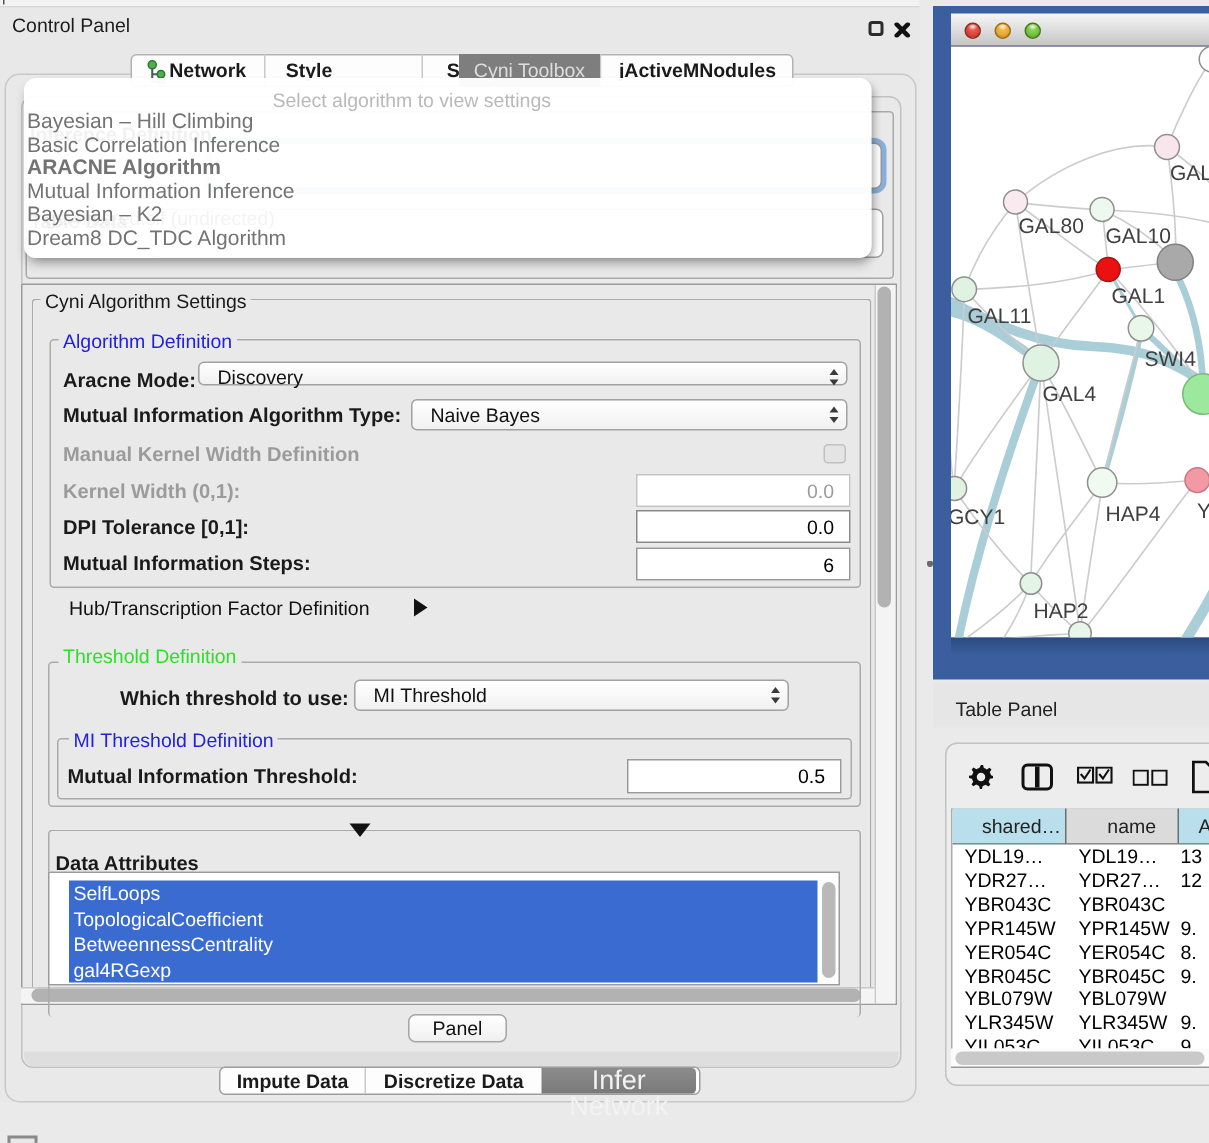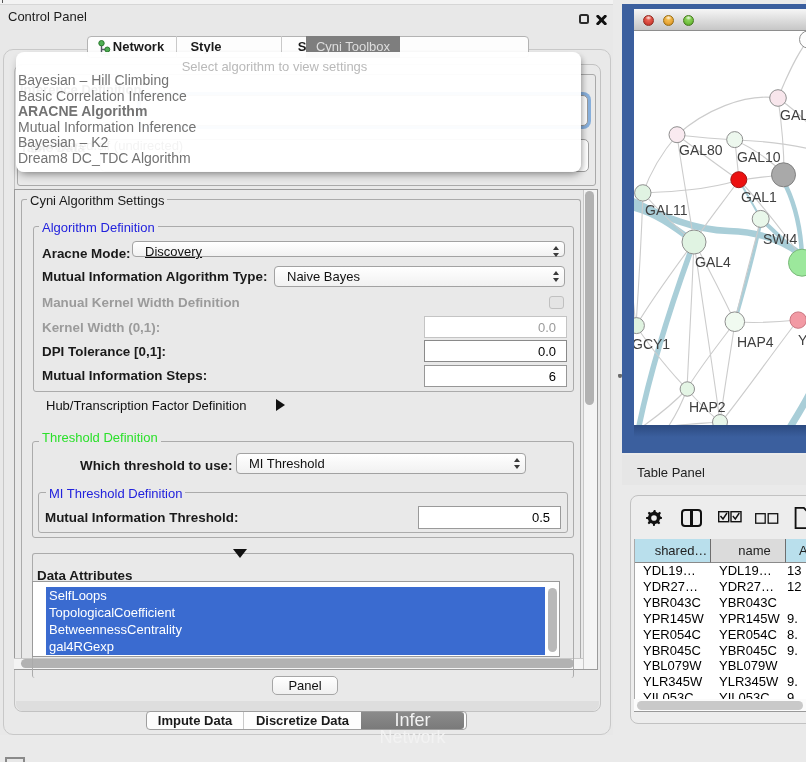--- a/index.html
+++ b/index.html
@@ -46,20 +46,21 @@
   <div class="abs" style="left:0;top:0;width:89px;height:22px;line-height:22px;text-align:center;padding-left:14px;">Network</div>
   <svg class="abs" style="left:11px;top:3px;" width="14" height="17" viewBox="0 0 14 17">
     <path d="M3.5 5 L3.5 15.5 M3.5 10.5 L8 10.5 M3.5 15.5 L8 15.5" fill="none" stroke="#565668" stroke-width="1.4"></path>
     <circle cx="3.5" cy="4.2" r="2.7" fill="#4fae54" stroke="#2a7a2e" stroke-width="1"></circle>
     <circle cx="9.3" cy="10.5" r="2.5" fill="#4fae54" stroke="#2a7a2e" stroke-width="1"></circle>
     <circle cx="9.3" cy="15.7" r="2.3" fill="#4fae54" stroke="#2a7a2e" stroke-width="1"></circle>
   </svg>
   <div class="abs" style="left:89px;top:0;width:59px;height:22px;line-height:22px;text-align:center;border-left:1px solid #c9c9c9;">Style</div>
   <div class="abs" style="left:148px;top:0;width:71px;height:22px;line-height:22px;text-align:center;border-left:1px solid #c9c9c9;margin-left:46px;">Select</div>
   <div class="abs" style="left:219px;top:0;width:94px;height:22px;line-height:22px;text-align:center;background:#7e7e7e;color:#dedede;font-weight:normal;">Cyni Toolbox</div>
+  <div class="abs" style="left:313px;top:0;width:129px;height:22px;line-height:22px;text-align:center;border-left:1px solid #c9c9c9;border-radius:0 4px 4px 0;">jActiveMNodules</div>
 </div>
 
 <div class="abs" style="left:3px;top:49px;width:608px;height:686px;background:#e9e9e9;border:1px solid #c8c8c8;border-radius:10px;"></div>
 
 <div class="abs" style="left:14px;top:64px;width:587px;height:648px;background:#e9e9e9;border:1px solid #c2c2c2;border-radius:8px;"></div>
 <div class="abs" style="left:16px;top:701px;width:583px;height:10px;background:#dedede;border-radius:0 0 7px 7px;"></div>
 
 <div class="abs" style="left:17px;top:74px;width:579px;height:112px;border:1px solid #a9a9a9;border-radius:3px;"></div>
 <div class="abs" style="left:140px;top:95px;width:448px;height:31px;background:#fff;border:1px solid #999;border-radius:5px;box-shadow:0 0 0 3px rgba(110,160,215,0.8);"></div>
 <div class="abs" style="left:100px;top:139px;width:489px;height:33px;background:#fff;border:1px solid #a0a0a0;border-radius:5px;"></div>
@@ -72,21 +73,21 @@
 <div class="abs" style="left:14px;top:658px;width:569px;height:11px;background:#f4f4f4;border-top:1px solid #c8c8c8;"></div>
 <div class="abs" style="left:21px;top:659px;width:553px;height:9px;background:#b2b2b2;border-radius:5px;"></div>
 
 <div class="group" style="left:21px;top:199px;width:560px;height:459px;border-radius:3px 3px 0 0;border-bottom:none;"></div>
 <div class="gtitle" style="left:27px;top:193px;color:#1a1a1a;">Cyni Algorithm Settings</div>
 
 <div class="group" style="left:33px;top:226px;width:541px;height:166px;"></div>
 <div class="gtitle" style="left:39px;top:220px;color:#2222dd;">Algorithm Definition</div>
 
 <div class="lbl abs" style="left:42px;top:246px;">Aracne Mode:</div>
-<div class="combo" style="left:132px;top:241px;width:433px;height:16px;text-decoration:underline;">Discovery</div>
+<div class="combo" style="left:132px;top:241px;width:433px;height:16px;">Discovery</div>
 <div class="updown" style="left:553px;top:246px;"></div>
 
 <div class="lbl abs" style="left:42px;top:269px;">Mutual Information Algorithm Type:</div>
 <div class="combo" style="left:274px;top:266px;width:291px;height:21px;">Naive Bayes</div>
 <div class="updown" style="left:553px;top:271px;"></div>
 
 <div class="lbl abs dis" style="left:42px;top:295px;">Manual Kernel Width Definition</div>
 <div class="abs" style="left:549px;top:296px;width:15px;height:13px;background:#e4e4e4;border:1px solid #c0c0c0;border-radius:3px;"></div>
 
 <div class="lbl abs dis" style="left:42px;top:320px;">Kernel Width (0,1):</div>

